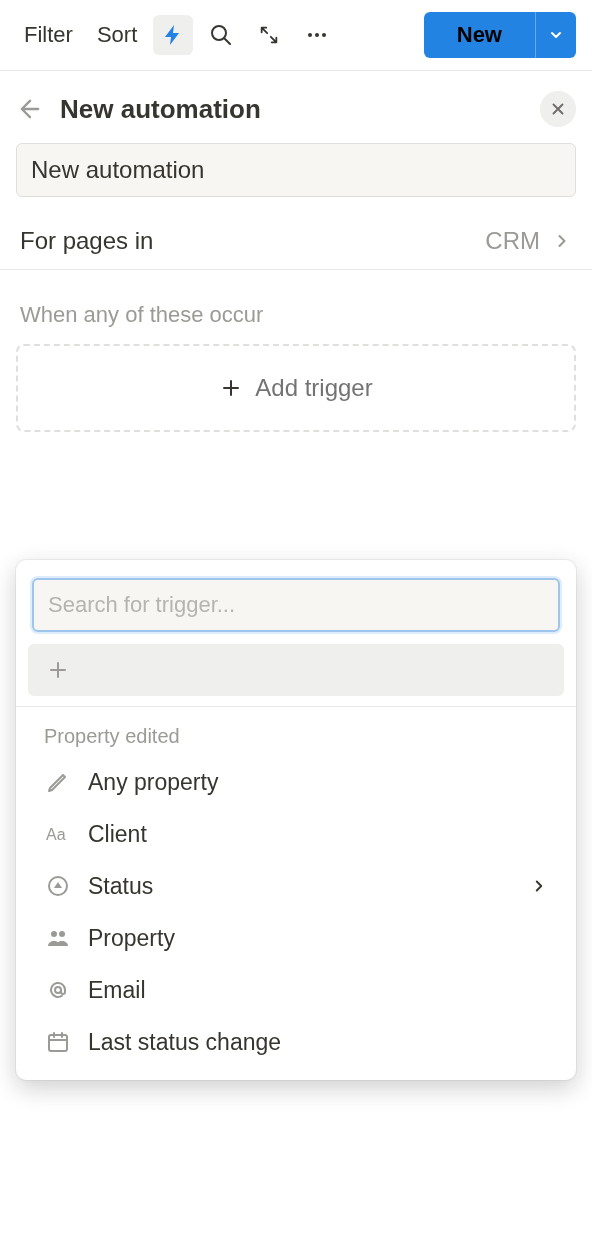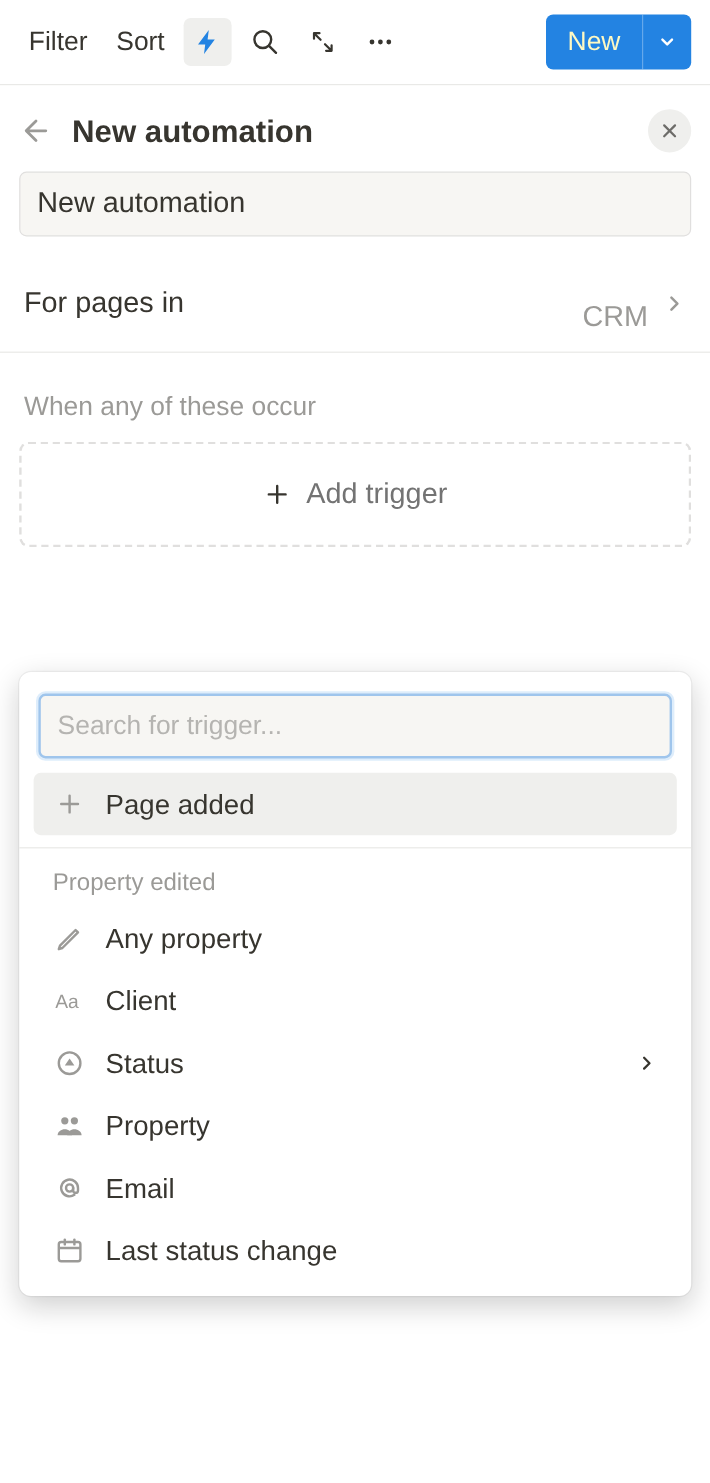--- a/index.html
+++ b/index.html
@@ -47,24 +47,24 @@
     }
     .new-button {
       display: flex;
       align-items: center;
       background: #2383e2;
       border-radius: 6px;
       overflow: hidden;
       cursor: pointer;
     }
     .new-button-label {
-      color: #fef9c3;
+      color: #000000;
       font-size: 22px;
-      font-weight: 400;
-      padding: 10px 18px;
+      font-weight: 700;
+      padding: 10px 33px;
       border-right: 1px solid rgba(255,255,255,0.3);
     }
     .new-button-chevron {
       padding: 10px 12px;
       display: flex;
       align-items: center;
     }
     
     
     .panel-header {
@@ -119,21 +119,20 @@
     }
     .for-pages-label {
       font-size: 24px;
       color: #37352f;
       flex: 1;
     }
     .for-pages-value {
       font-size: 24px;
       color: #9b9a97;
       margin-right: 12px;
-      margin-top: 24px;
     }
     
     
     .section-gap {
       height: 32px;
     }
     
     
     .section-label {
       font-size: 22px;
@@ -311,21 +310,20 @@
   <div class="search-wrapper">
     <input class="search-input" type="text" placeholder="Search for trigger..." style="">
   </div>
 
   <div class="menu-item highlighted">
     <div class="menu-item-icon">
       <svg width="24" height="24" viewBox="0 0 24 24" fill="none">
         <path d="M12 5v14M5 12h14" stroke="#9b9a97" stroke-width="2" stroke-linecap="round"></path>
       </svg>
     </div>
-    <div class="menu-item-label">Page added</div>
   </div>
 
   <div class="dropdown-divider"></div>
 
   <div class="dropdown-section-label">Property edited</div>
 
   <div class="menu-item">
     <div class="menu-item-icon">
       <svg width="24" height="24" viewBox="0 0 24 24" fill="none">
         <path d="M3 21l3-1L19 7l-2-2L4 18l-1 3z" stroke="#9b9a97" stroke-width="2" stroke-linejoin="round"></path>

